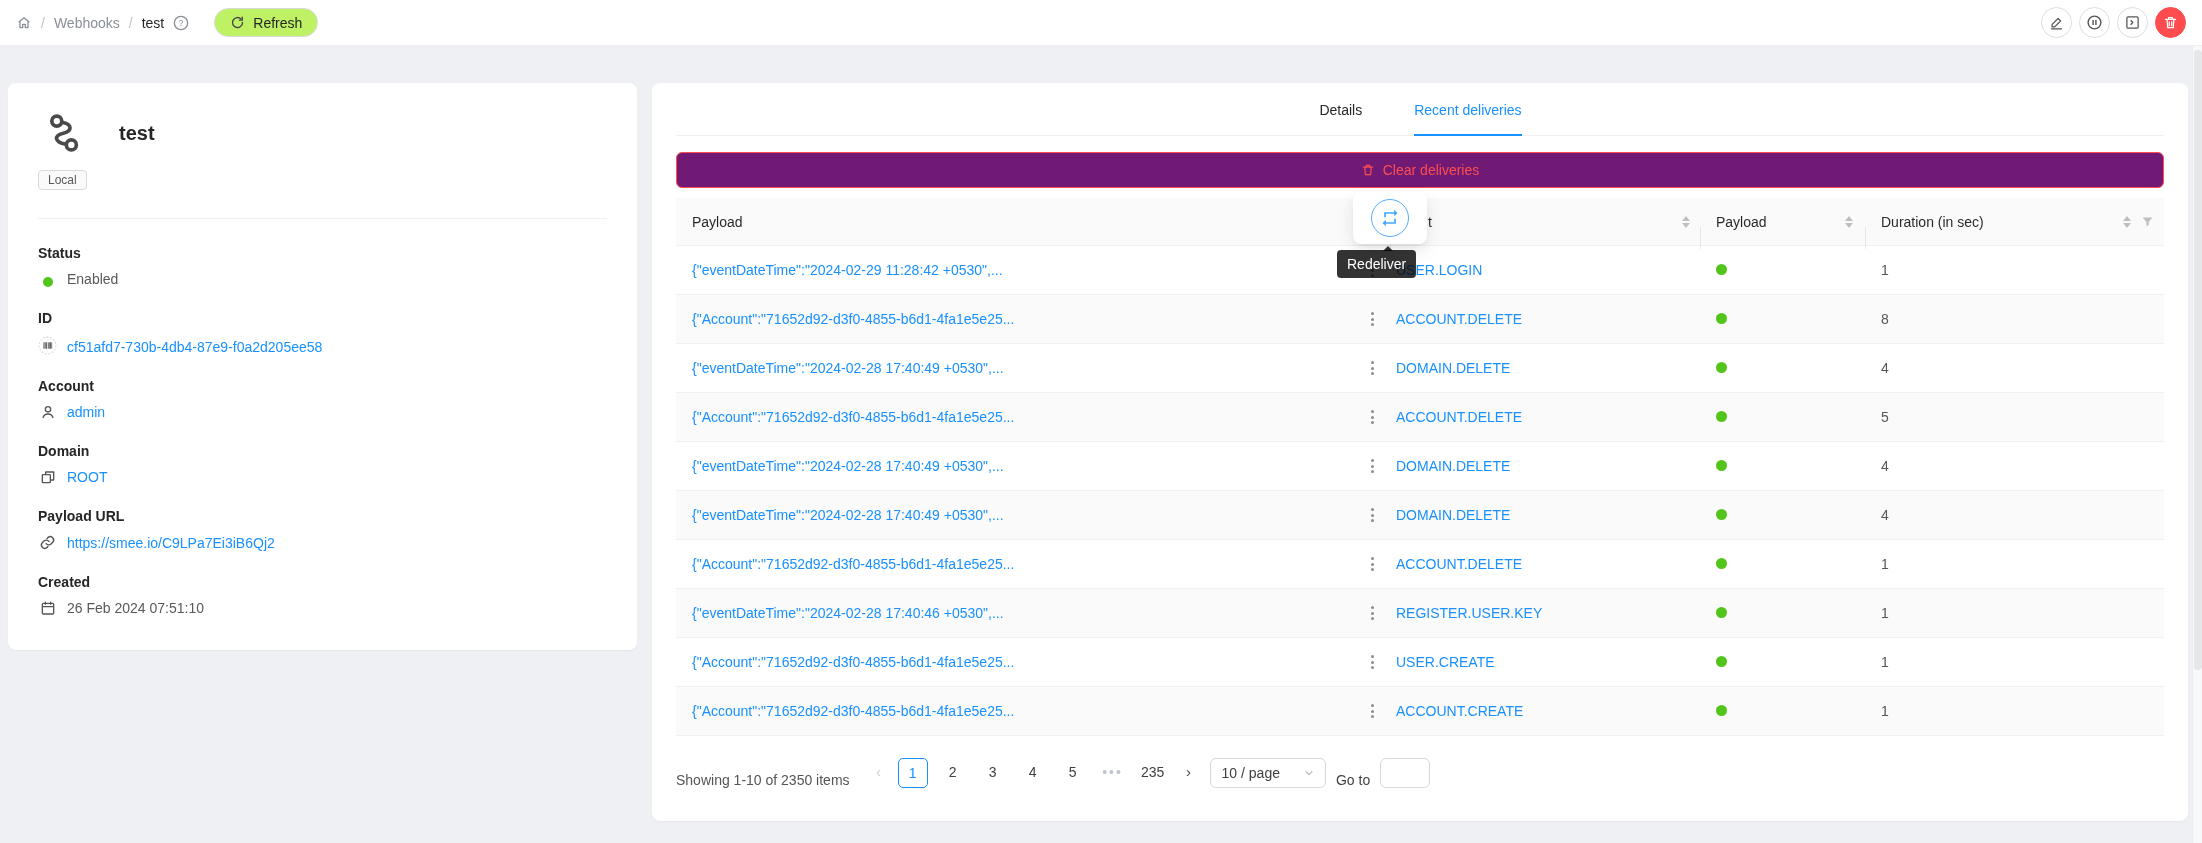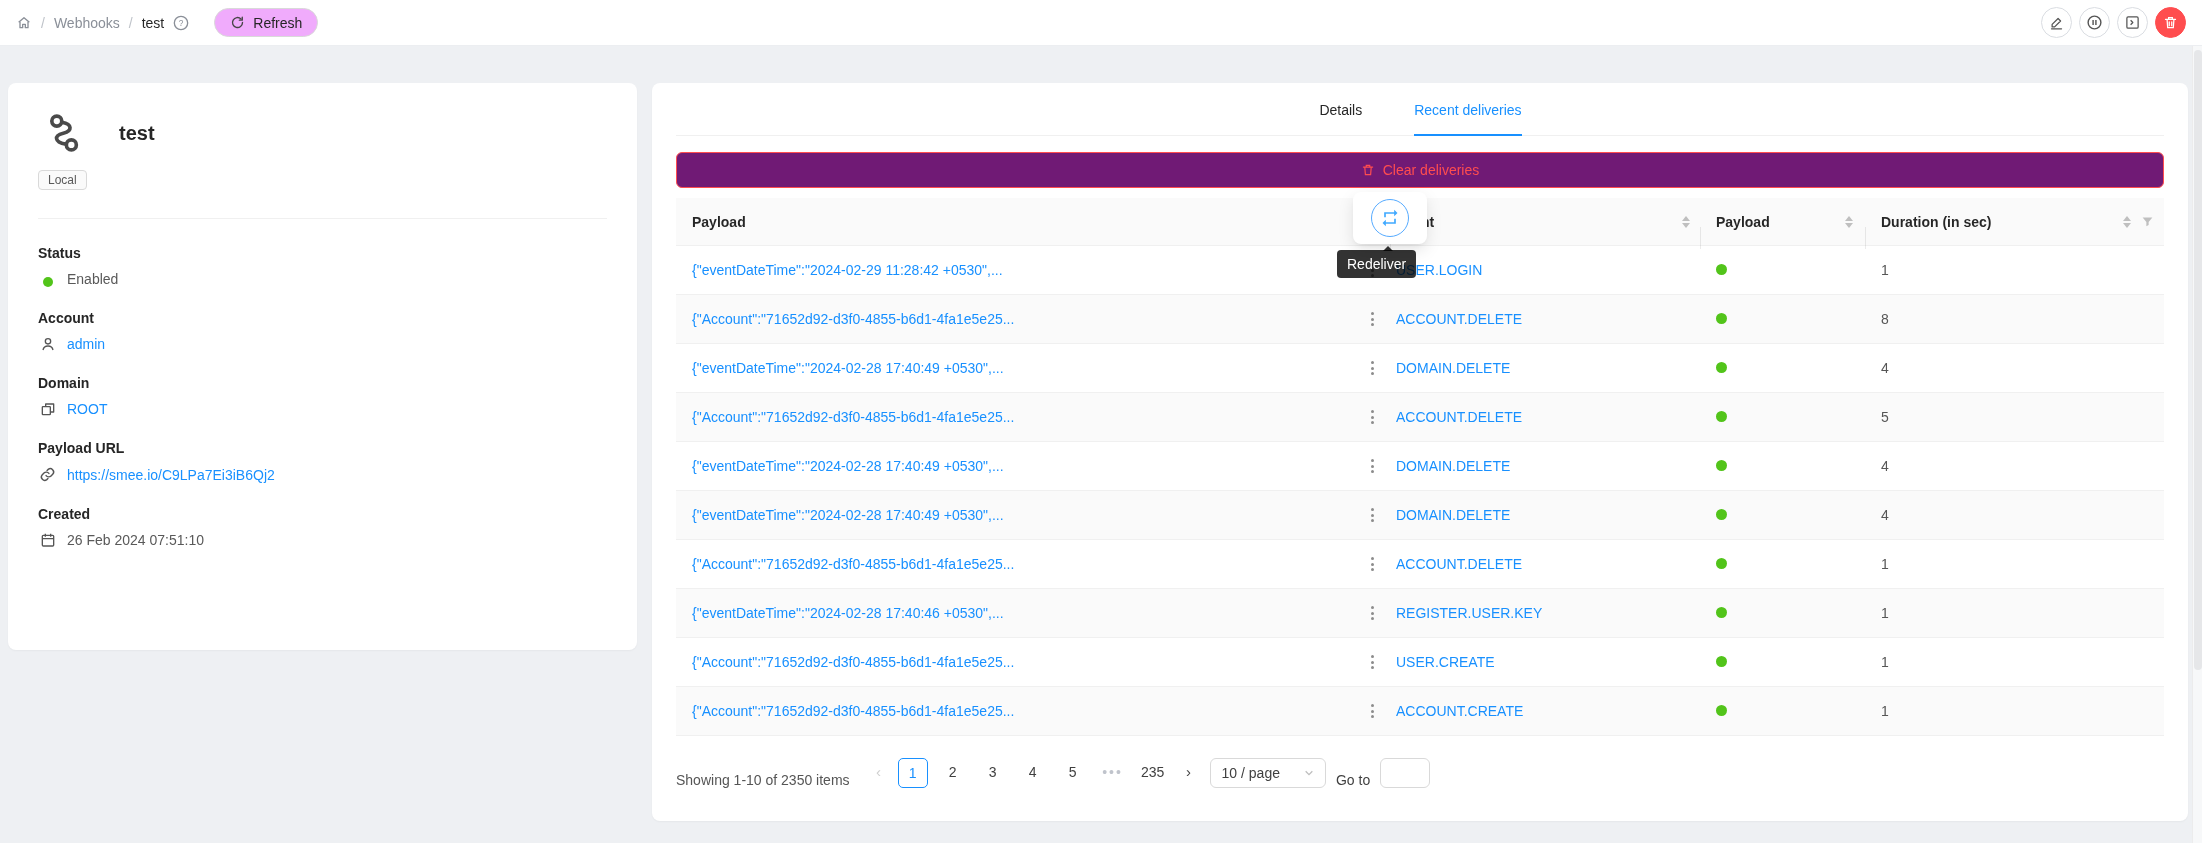--- a/index.html
+++ b/index.html
@@ -18,21 +18,21 @@
     position:absolute; left:0; top:0; width:2202px; height:46px; background:#fff;
     border-bottom:1px solid #eceef1; display:flex; align-items:center; padding:0 16px;
   }
   .breadcrumb{display:flex; align-items:center; gap:9px; font-size:14px;}
   .bc-sep{color:#bfc3c9;}
   .bc-link{color:#8a8f98; cursor:pointer;}
   .bc-current{color:var(--txt);}
   .ic{display:inline-flex; align-items:center; justify-content:center; line-height:0;}
   .refresh-btn{
     margin-left:16px; height:29px; padding:0 15px; border:1px solid var(--bd); border-radius:15px;
-    background:#f0abfc; display:flex; align-items:center; gap:8px; font-size:14px; color:var(--txt);
+    background:#bef264; display:flex; align-items:center; gap:8px; font-size:14px; color:var(--txt);
     font-family:inherit; cursor:pointer;
   }
   .top-actions{margin-left:auto; display:flex; align-items:center; gap:7px;}
   .circle-btn{
     width:31px; height:31px; border-radius:50%; border:1px solid #dadde2; background:#fff;
     display:flex; align-items:center; justify-content:center; cursor:pointer;
   }
   .circle-btn.danger{background:var(--danger); border-color:var(--danger);}
   
   .card{position:absolute; background:#fff; border-radius:8px; box-shadow:0 1px 2px rgba(0,0,0,.04);}
@@ -57,21 +57,21 @@
   .tab.active{color:var(--accent);}
   .tab.active::after{content:""; position:absolute; left:0; right:0; bottom:-1px; height:2px; background:var(--accent);}
   .clear-btn{
     margin-top:16px; width:100%; height:36px; background:#701a75; border:1px solid var(--danger);
     border-radius:6px; color:var(--danger); font-size:14px; font-family:inherit;
     display:flex; align-items:center; justify-content:center; gap:8px; cursor:pointer;
   }
   
   .table{margin-top:10px;}
   .thead{display:flex; align-items:center; height:48px; background:#fafafa; border-bottom:1px solid var(--line);
-         font-weight:700; color:rgba(0,0,0,.85);}
+         font-weight:400; color:rgba(0,0,0,.85);}
   .tr{display:flex; align-items:center; height:49px; border-bottom:1px solid var(--line); font-size:14px;}
   .tr:nth-child(even){background:#fafafa;}
   .c-payload{width:679px; padding-left:16px; overflow:hidden; white-space:nowrap;}
   .c-dots{width:35px; display:flex; justify-content:center;}
   .c-event{width:310px; padding-left:6px;}
   .c-success{width:165px; padding-left:16px;}
   .c-duration{flex:1; padding-left:16px; padding-right:10px;}
   .thead .c-event,.thead .c-success,.thead .c-duration{display:flex; align-items:center; justify-content:space-between; position:relative;}
   .thead .c-event{padding-right:10px;}
   .thead .c-success{padding-right:12px;}
@@ -206,20 +206,38 @@
   <div class="sec">
     <div class="sec-label">Status</div>
     <div class="sec-val">
       <span class="vic ic">
               <span class="dot"></span>
             </span>
       <span class="val">Enabled</span>
     </div>
   </div>
 
+  <div class="sec">
+    <div class="sec-label">ID</div>
+    <div class="sec-val">
+      <span class="vic ic">
+              <svg width="19" height="19" viewBox="0 0 24 24">
+                <circle cx="12" cy="12" r="10.6" fill="none" stroke="#d9d9d9" stroke-width="1.4" stroke-dasharray="2.2 2.2"></circle>
+                <g stroke="#555">
+                  <line x1="7.6" y1="8" x2="7.6" y2="16" stroke-width="1.4"></line>
+                  <line x1="10.2" y1="8" x2="10.2" y2="16" stroke-width="2"></line>
+                  <line x1="13" y1="8" x2="13" y2="16" stroke-width="1.2"></line>
+                  <line x1="15.3" y1="8" x2="15.3" y2="16" stroke-width="2"></line>
+                  <line x1="17.3" y1="8" x2="17.3" y2="16" stroke-width="1"></line>
+                </g>
+              </svg>
+            </span>
+      <span class="val link">cf51afd7-730b-4db4-87e9-f0a2d205ee58</span>
+    </div>
+  </div>
 
   <div class="sec">
     <div class="sec-label">Account</div>
     <div class="sec-val">
       <span class="vic ic">
               <svg width="16" height="16" viewBox="0 0 24 24" fill="none" stroke="#555" stroke-width="2">
                 <circle cx="12" cy="8" r="4"></circle>
                 <path d="M4.5 21c.8-4 3.8-6 7.5-6s6.7 2 7.5 6"></path>
               </svg>
             </span>

